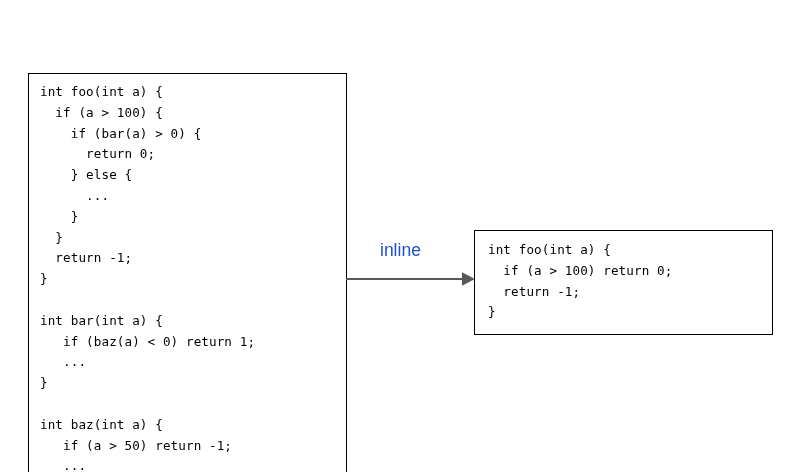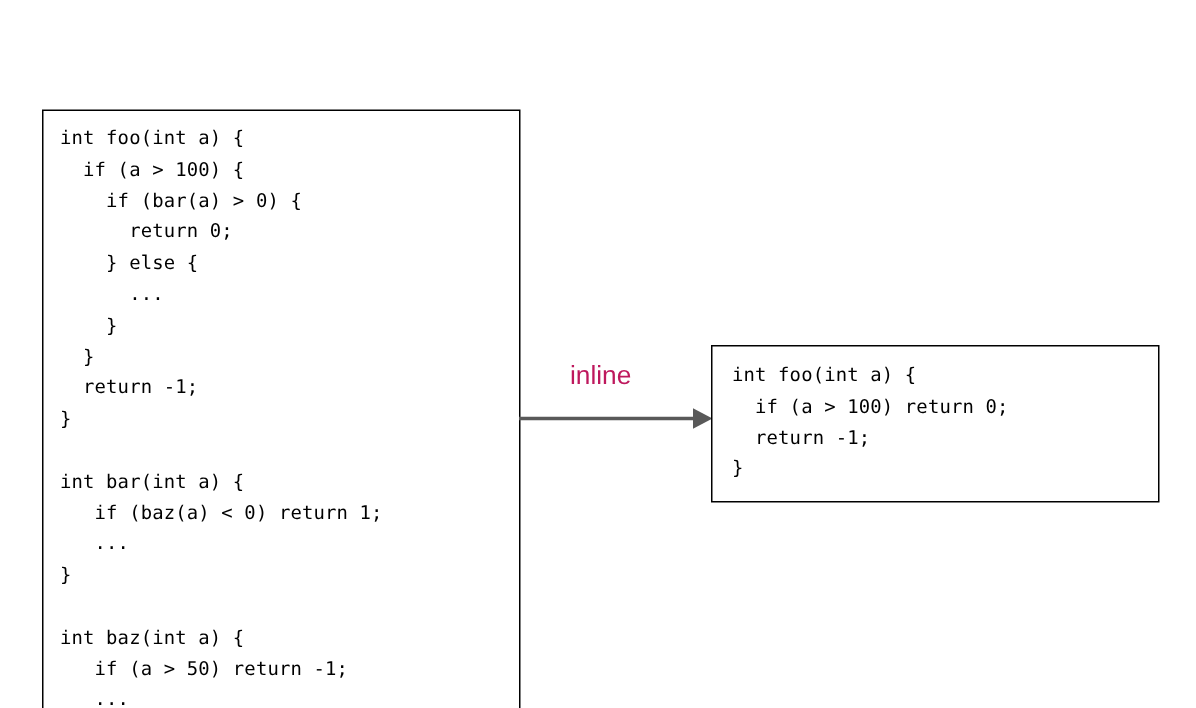--- a/index.html
+++ b/index.html
@@ -73,21 +73,21 @@
     display: block;
   }
 
   
   #inline-label {
     position: absolute;
     left: 380px;
     top: 194px;
     font-family: "Liberation Sans", sans-serif;
     font-size: 17.5px;
-    color: #be185d;
+    color: #1d4ed8;
     white-space: nowrap;
     line-height: 22px;
   }
 </style>
 </head>
 <body>
 
 <div id="canvas">
 
   <div class="code-box" id="source-box">

